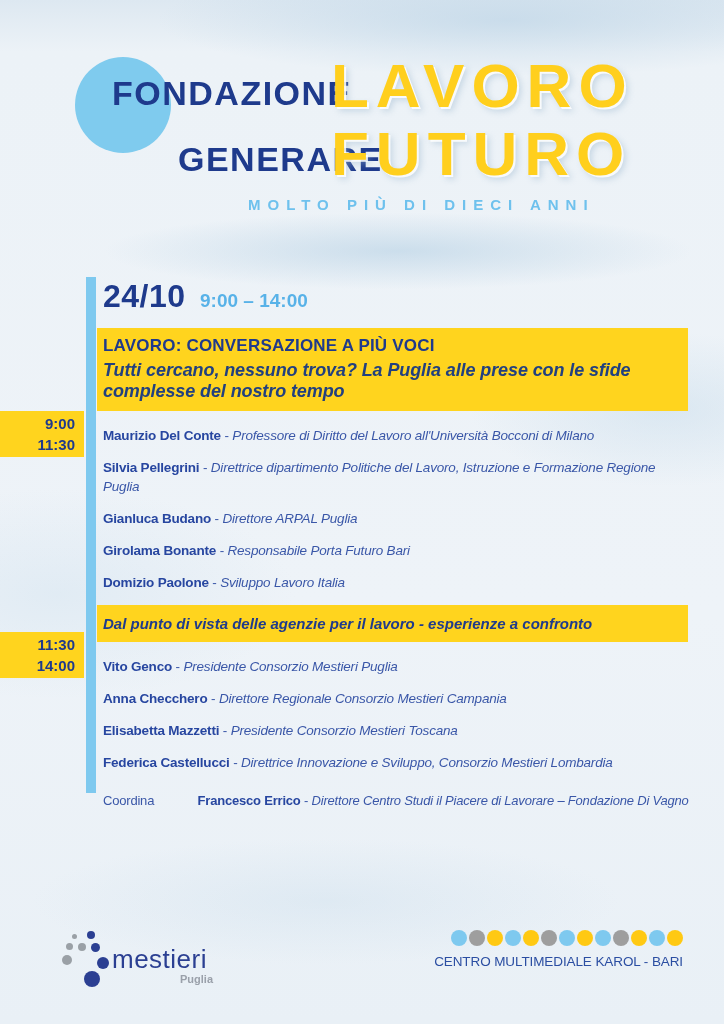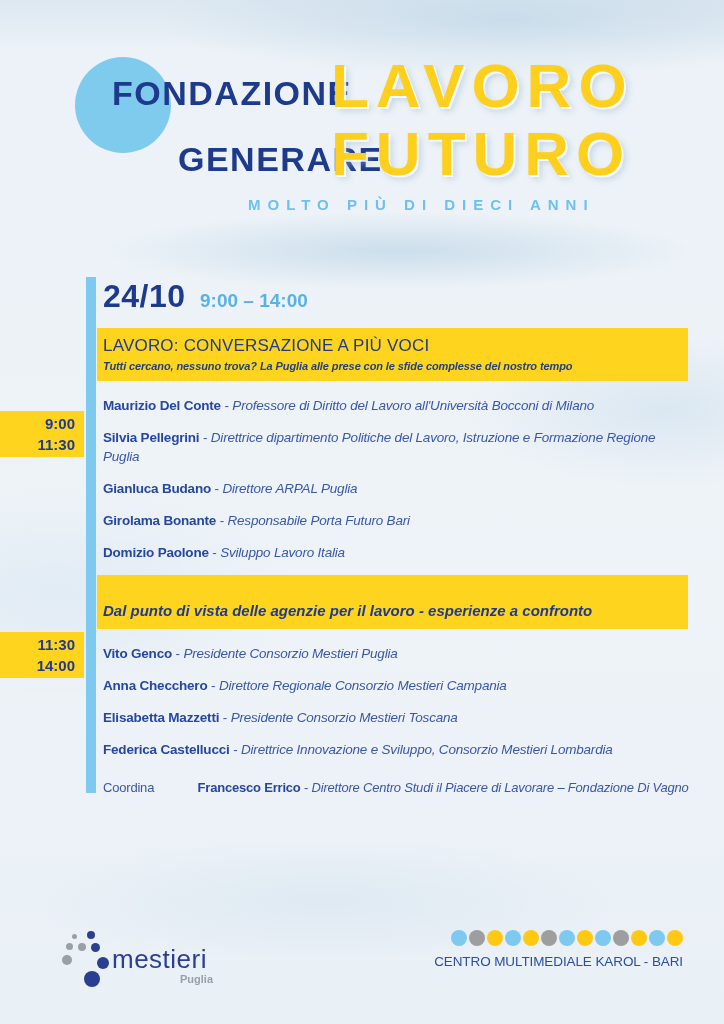--- a/index.html
+++ b/index.html
@@ -24,23 +24,23 @@
   #h-generare{left:178px;top:140px;}
   #h-futuro{left:331px;top:118px;}
   .tagline{position:absolute;left:248px;top:196px;font-size:15px;font-weight:bold;color:#6ec1ed;letter-spacing:7px;}
   
   .vbar{position:absolute;left:86px;top:277px;width:10px;height:516px;background:#7ec9ef;}
   .content{position:absolute;left:97px;top:270px;width:591px;}
   .date-row{margin:8px 0 0 6px;white-space:nowrap;}
   .date{font-size:32px;font-weight:bold;color:#1e3a8c;letter-spacing:0.5px;}
   .time-range{font-size:19px;font-weight:bold;color:#58b2e8;margin-left:10px;}
   .banner{background:#ffd41e;margin-top:13px;padding:8px 10px 9px 6px;}
-  .banner .title{font-size:17px;font-weight:normal;color:#1f3a8c;letter-spacing:0.2px;}
-  .banner .subtitle{font-size:11px;font-weight:bold;font-style:italic;color:#22407f;margin-top:4px;letter-spacing:-0.1px;}
-  .banner2{background:#ffd41e;margin-top:3px;padding:27px 10px 10px 6px;}
+  .banner .title{font-size:17px;font-weight:bold;color:#1f3a8c;letter-spacing:0.2px;}
+  .banner .subtitle{font-size:18px;font-weight:bold;font-style:italic;color:#22407f;margin-top:4px;letter-spacing:-0.1px;}
+  .banner2{background:#ffd41e;margin-top:3px;padding:10px 10px 10px 6px;}
   .banner2 .title2{font-size:15px;font-weight:bold;font-style:italic;color:#1f3a8c;}
   .speakers{margin:15px 0 0 6px;}
   .speaker-row{font-size:13.5px;line-height:19px;margin-bottom:13px;letter-spacing:-0.2px;}
   .sp-name{font-weight:bold;color:#2746a0;}
   .sp-sep{color:#3a57a8;}
   .sp-role{font-style:italic;color:#3a57a8;}
   .coordina{margin:20px 0 0 6px;font-size:13px;letter-spacing:-0.2px;line-height:18px;white-space:nowrap;}
   .co-prefix{color:#3a57a8;}
   .co-name{font-weight:bold;color:#2746a0;margin-left:40px;}
   .co-role{font-style:italic;color:#3a57a8;}

